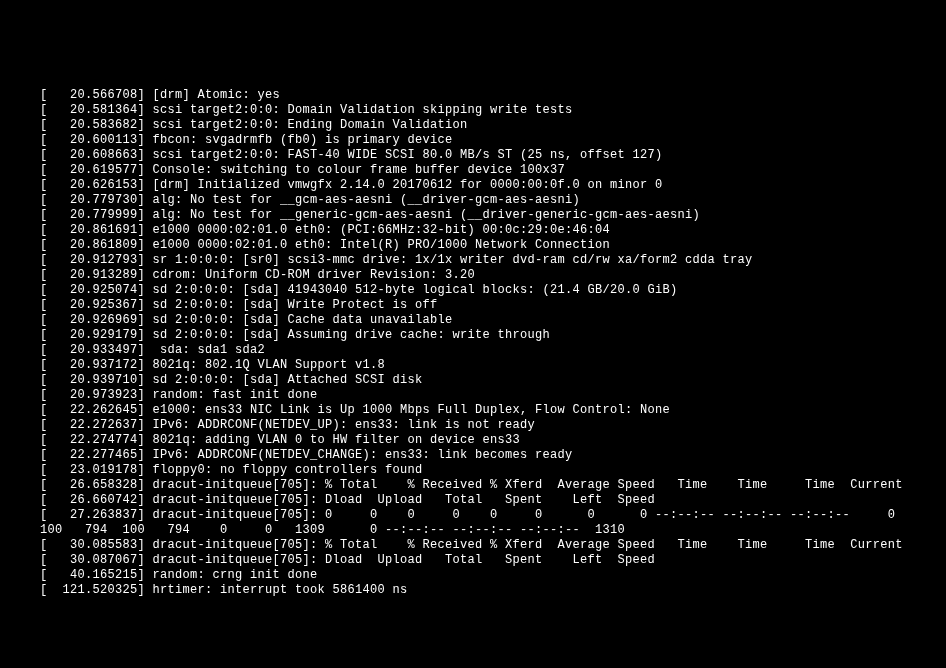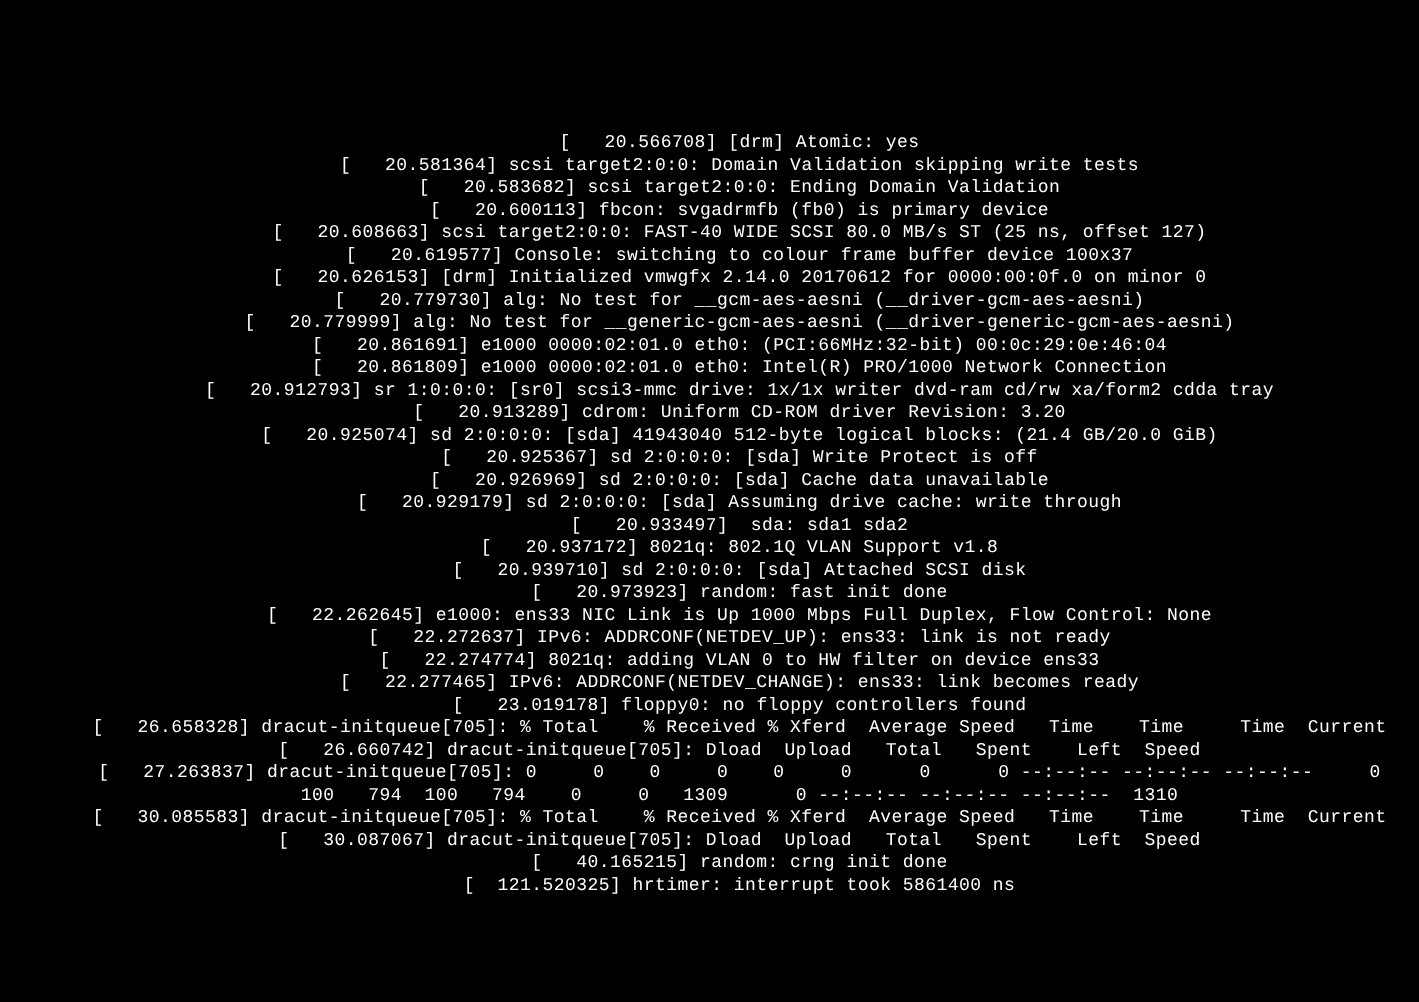--- a/index.html
+++ b/index.html
@@ -1,19 +1,18 @@
 <!DOCTYPE html>
 <html><head>
   <meta charset="utf-8">
   <style>
     * {
       margin: 0;
       padding: 0;
       box-sizing: border-box;
-      text-align: center;
     }
     body {
       background: #000000;
       color: #ffffff;
       font-family: 'Courier New', Courier, monospace;
       font-size: 12px;
       line-height: 1.25;
       width: 946px;
       height: 668px;
       padding: 28px 0 0 40px;

